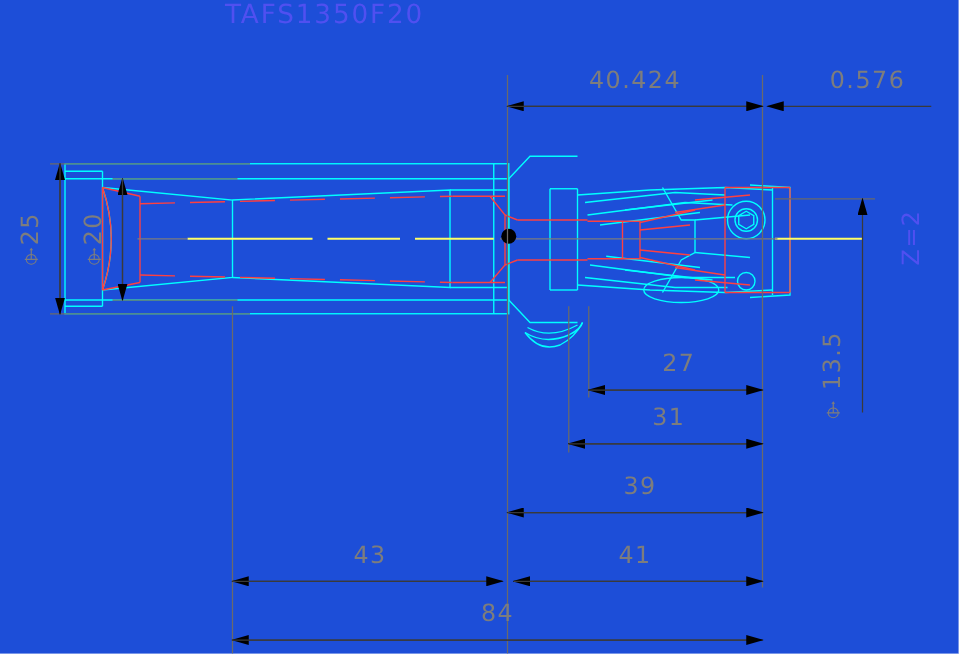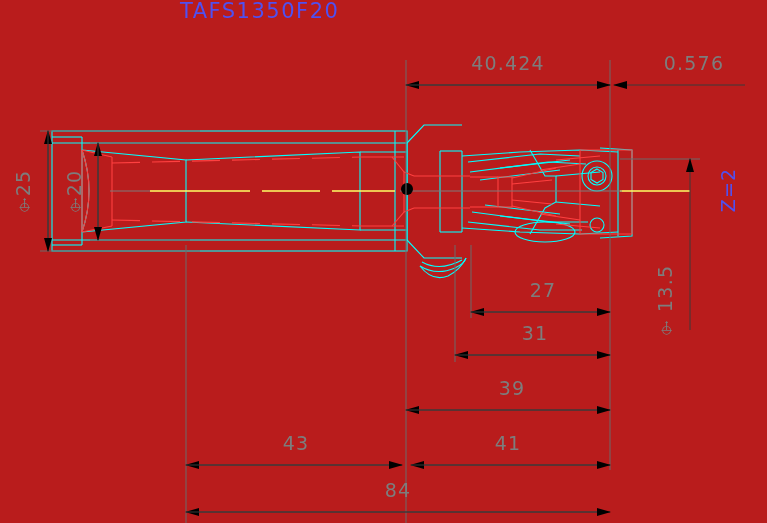--- a/index.html
+++ b/index.html
@@ -4,21 +4,21 @@
 <style>
   html, body {
     margin: 0;
     padding: 0;
     background: #ffffff;
   }
   #canvas-root {
     position: relative;
     width: 767px;
     height: 523px;
-    background: #b91c1c;
+    background: #1d4ed8;
     font-family: "DejaVu Sans", sans-serif;
     overflow: hidden;
   }
   #drawing-svg {
     position: absolute;
     left: 0;
     top: 0;
     width: 767px;
     height: 523px;
   }

